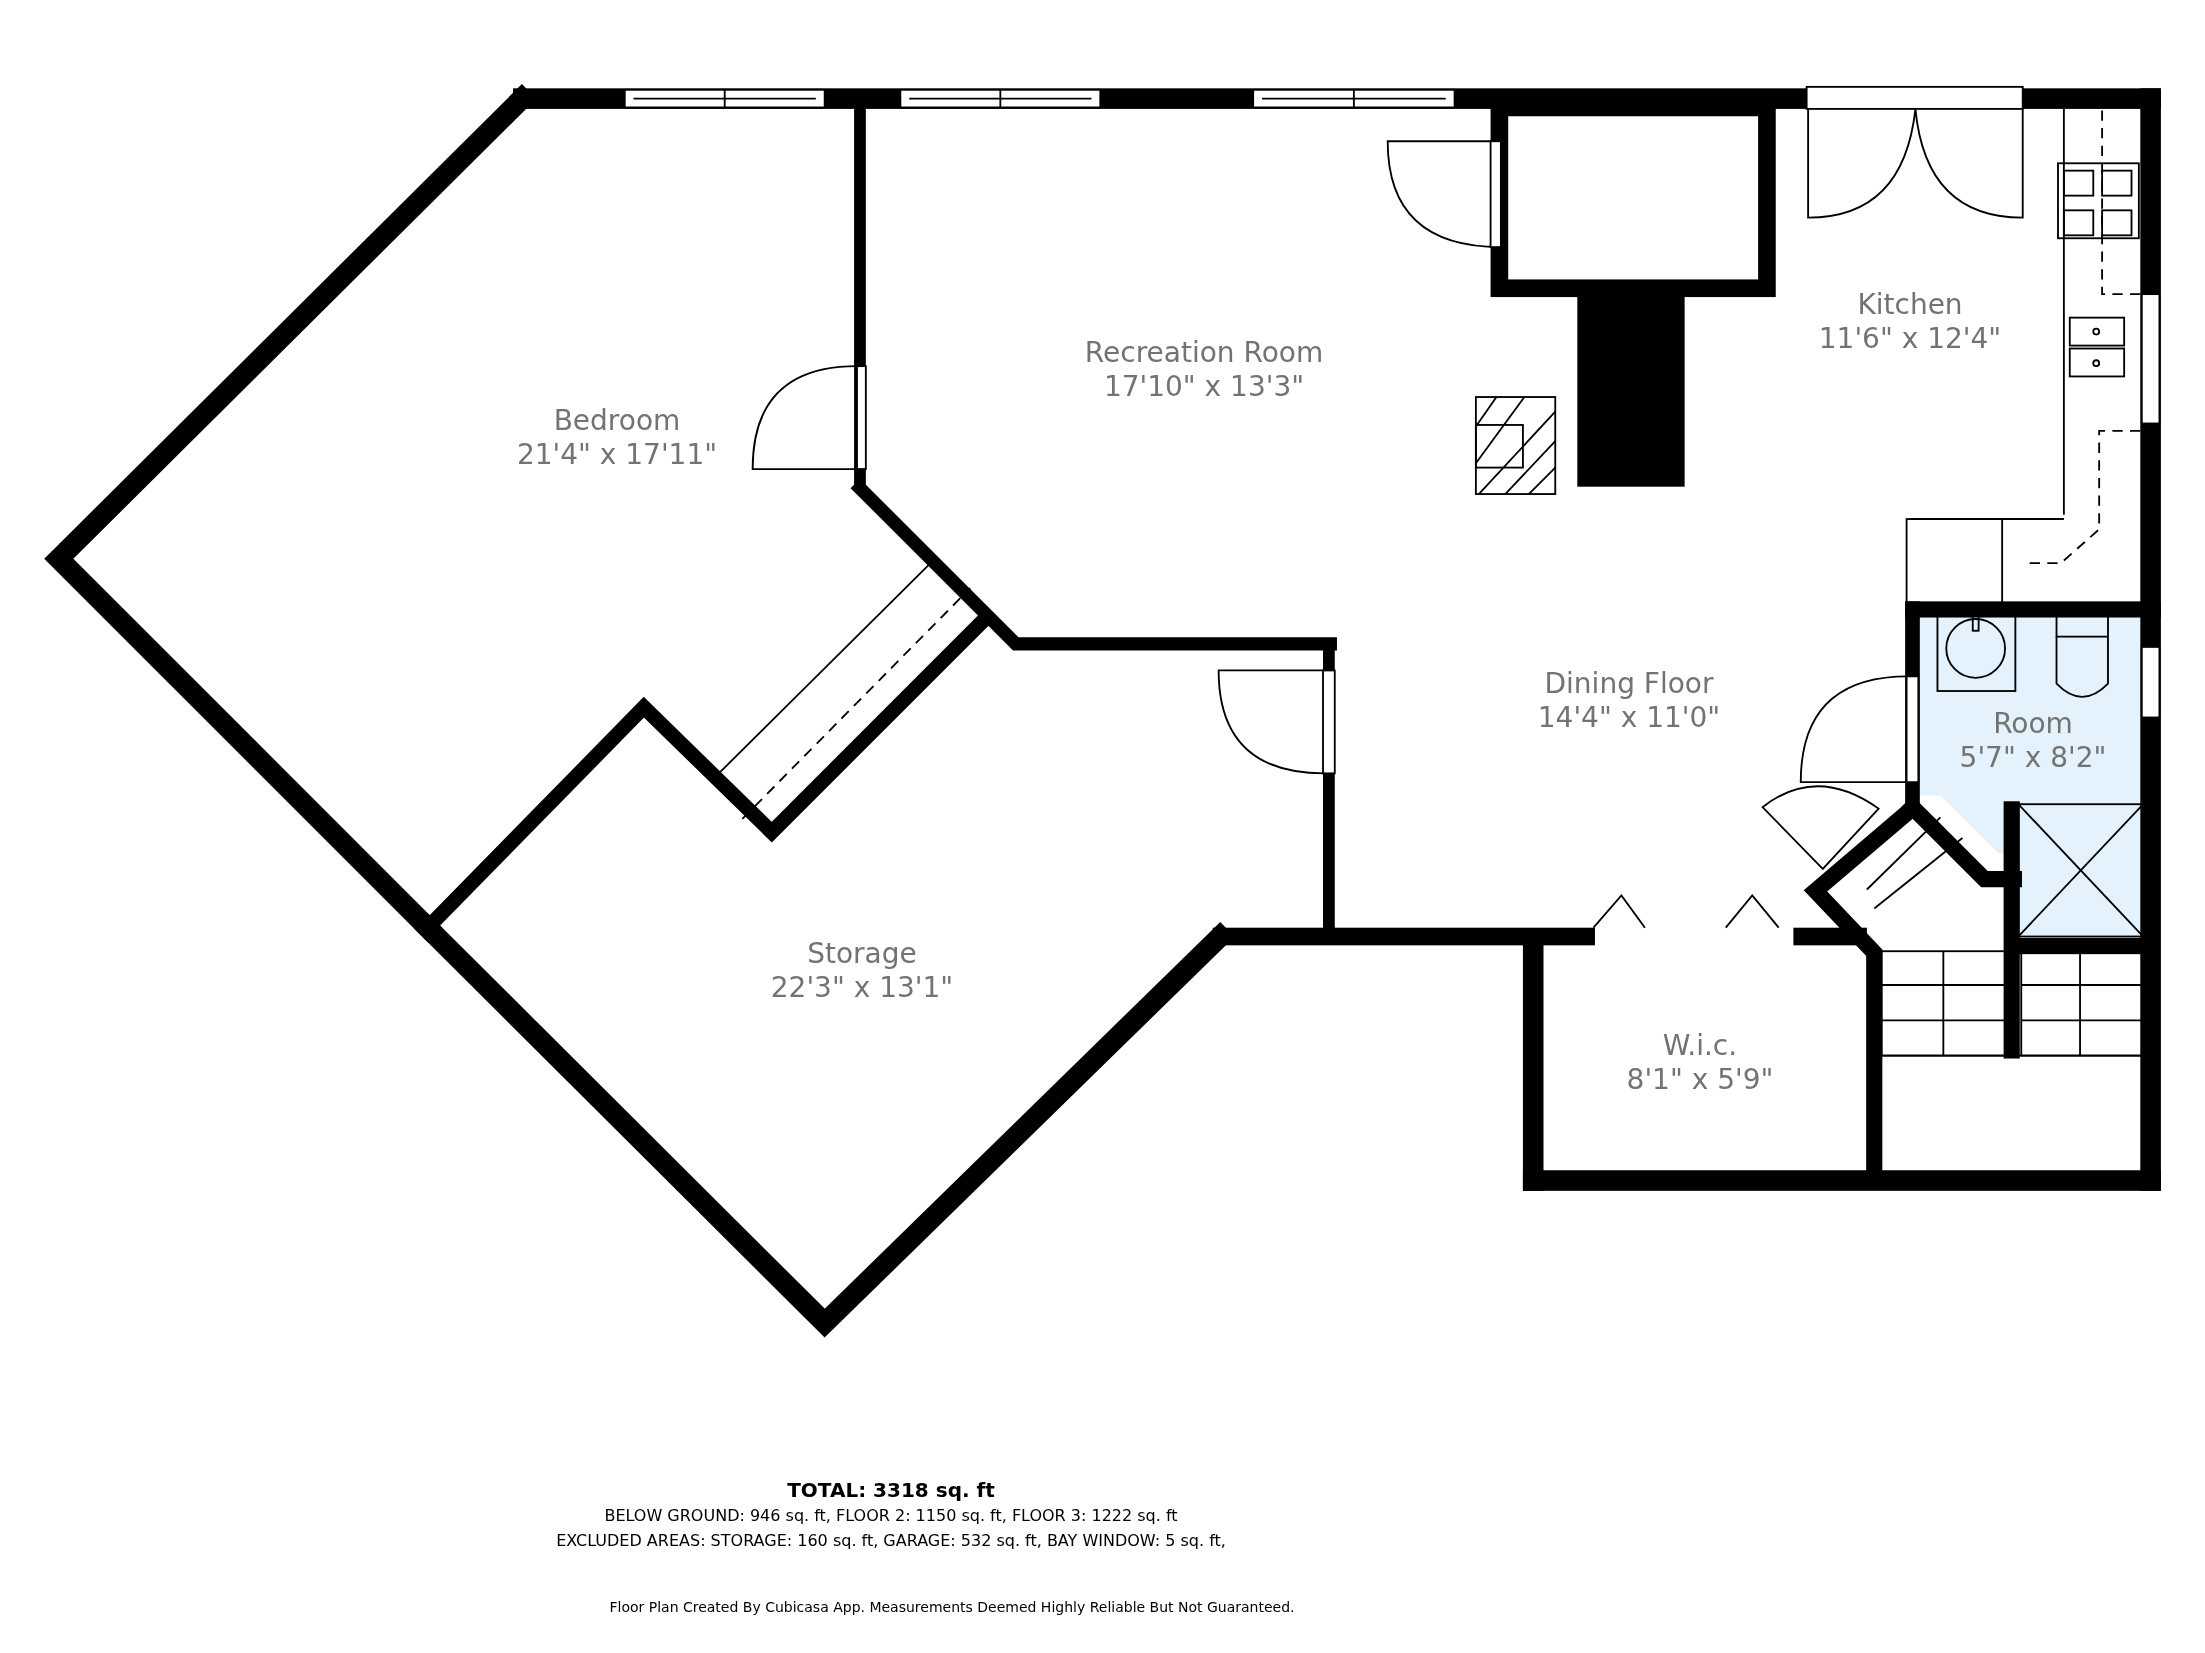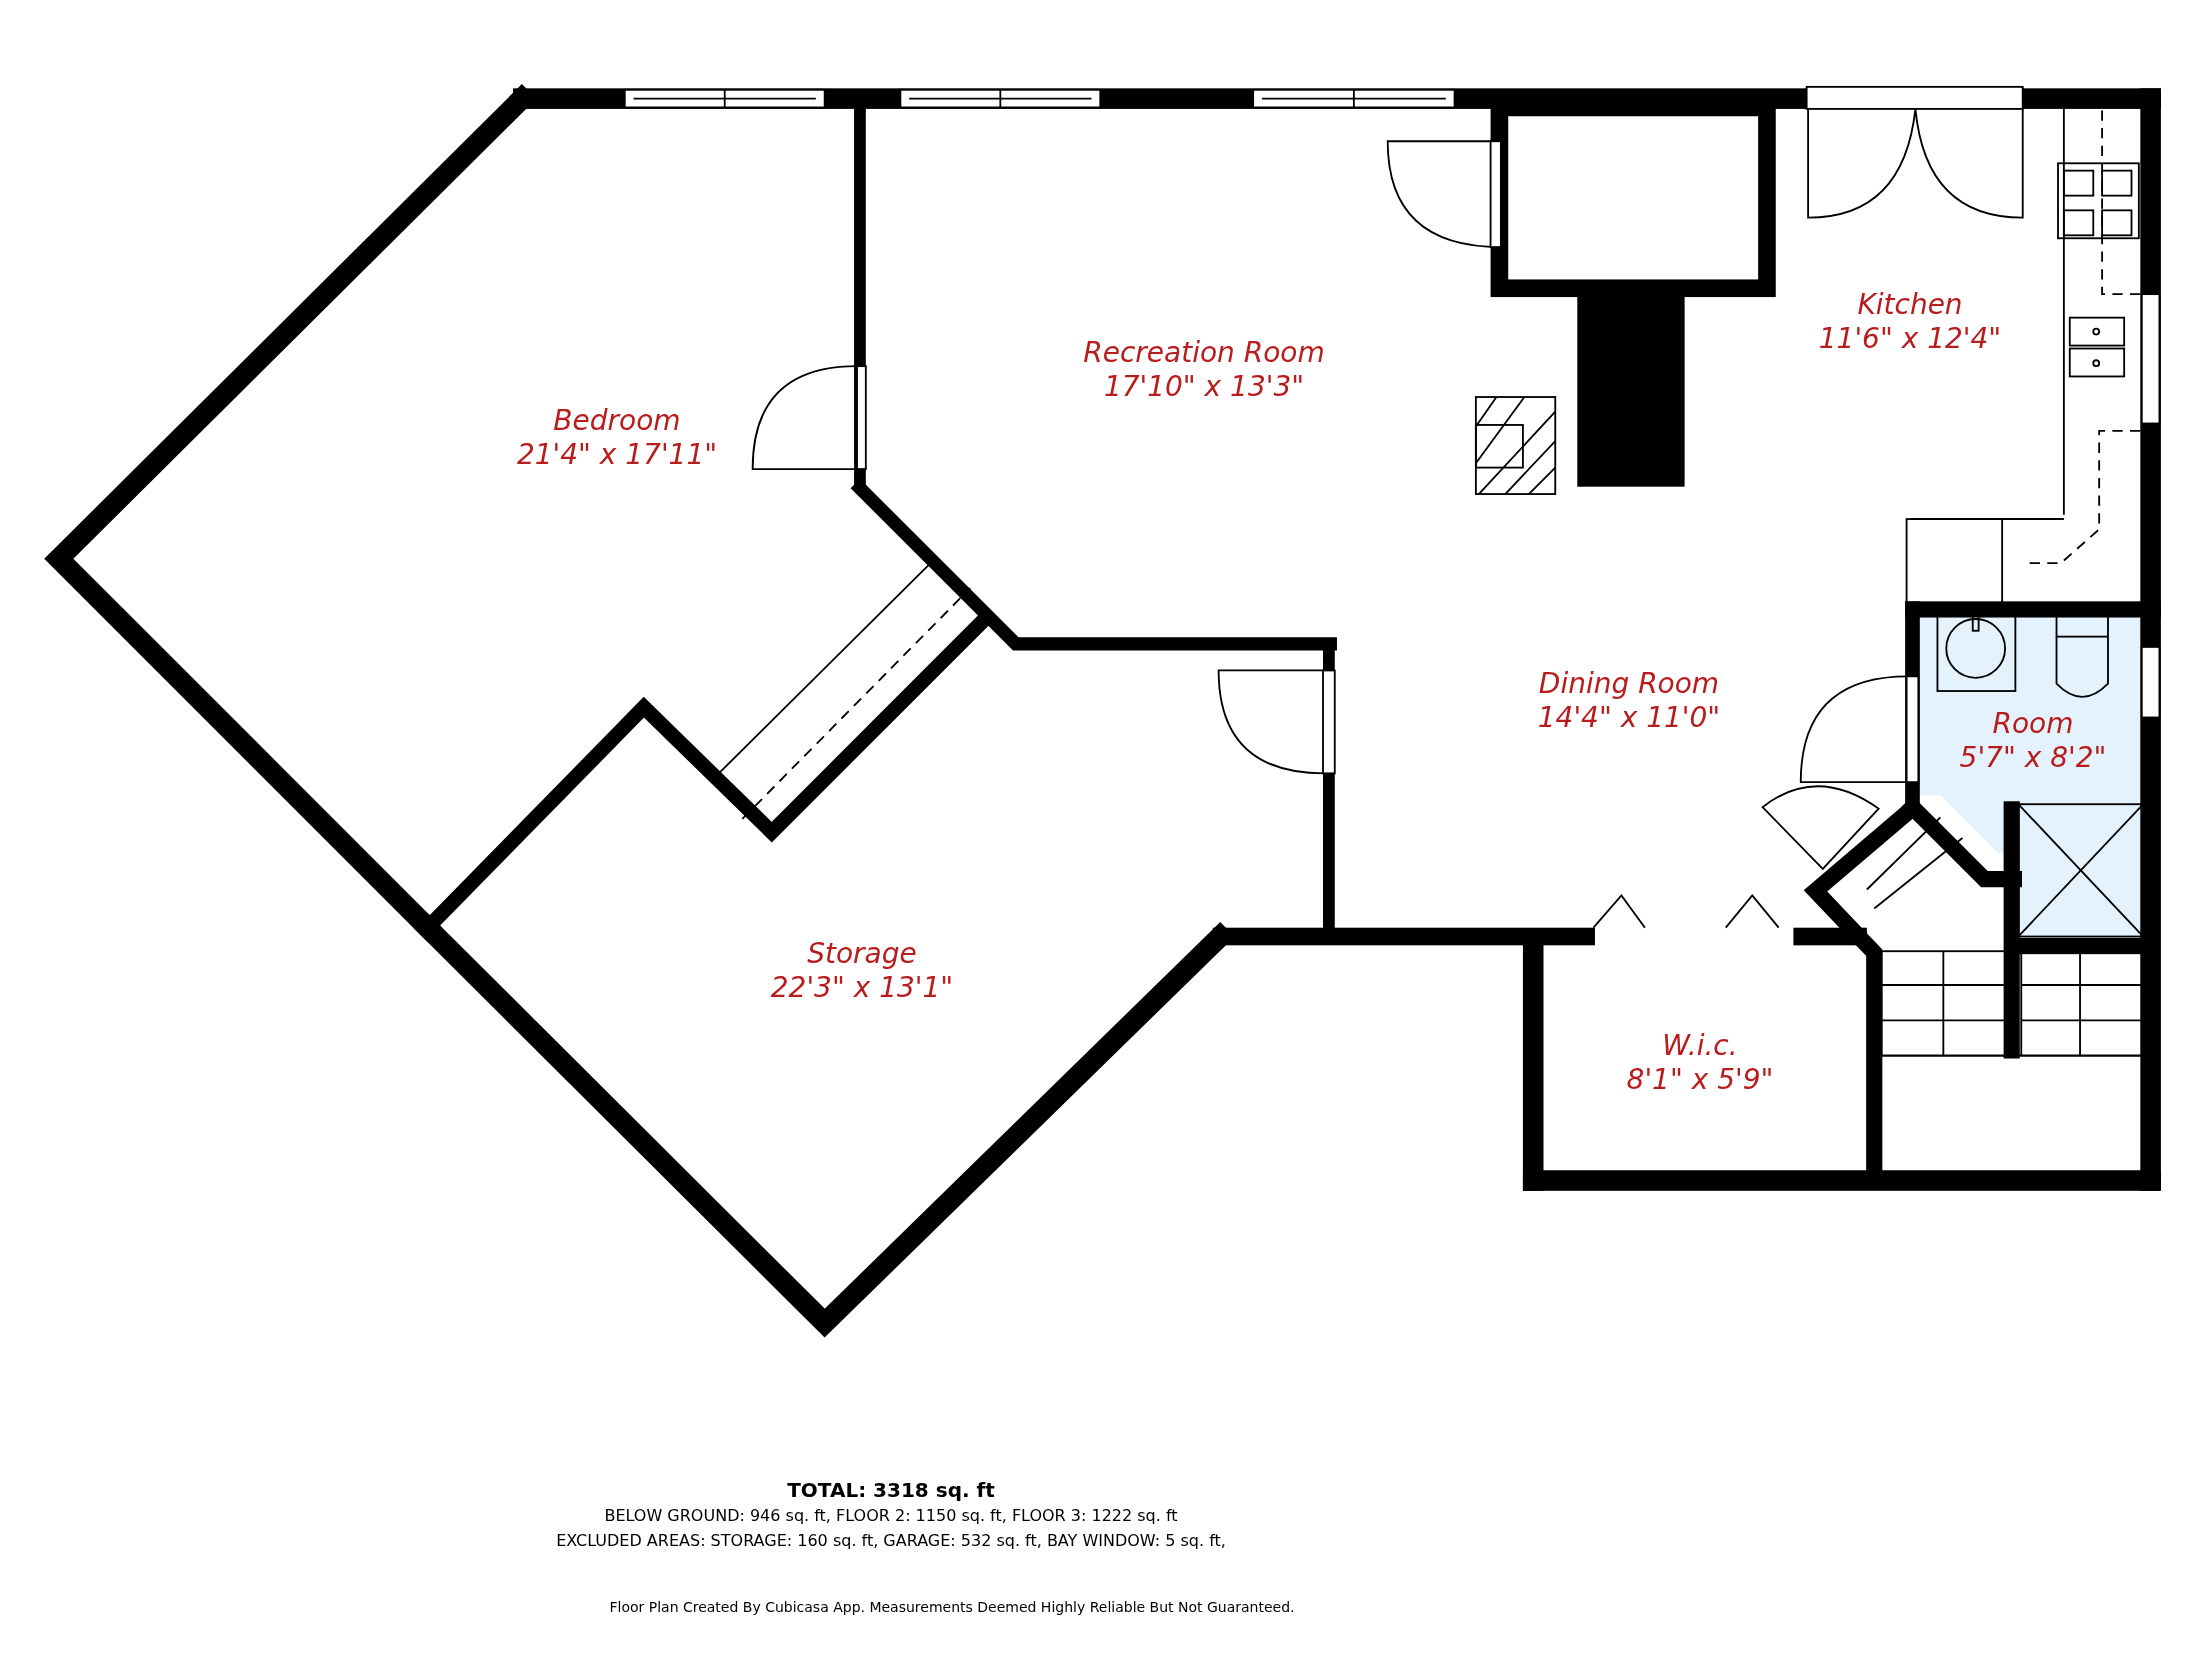--- a/index.html
+++ b/index.html
@@ -3,21 +3,21 @@
 <meta charset="utf-8">
 <style>
   html, body { margin: 0; padding: 0; background: #ffffff; }
   body { width: 2205px; height: 1654px; position: relative; overflow: hidden; font-family: "DejaVu Sans", sans-serif; }
   #plan { position: absolute; left: 0; top: 0; width: 2205px; height: 1654px; }
   .wall { fill: none; stroke: #000; stroke-linejoin: miter; stroke-linecap: square; }
   .thin { fill: none; stroke: #000; stroke-width: 2.5; }
   .thin-fill { fill: #fff; stroke: #000; stroke-width: 2.5; }
   .dash { fill: none; stroke: #000; stroke-width: 2.5; stroke-dasharray: 14 10; }
   .solid { fill: #000; }
-  .room-label { position: absolute; text-align: center; color: #b91c1c; font-family: "DejaVu Sans", sans-serif; font-size: 28px; line-height: 34px; white-space: nowrap; transform: translateX(-50%); font-style: italic; }
+  .room-label { position: absolute; text-align: center; color: #737373; font-family: "DejaVu Sans", sans-serif; font-size: 28px; line-height: 34px; white-space: nowrap; transform: translateX(-50%); }
   .room-label .name, .room-label .dims { display: block; }
   .footer { position: absolute; left: 0; width: 1782px; text-align: center; color: #000; font-family: "DejaVu Sans", sans-serif; }
   .footer .total { font-weight: bold; font-size: 20px; line-height: 25px; display: block; }
   .footer .line { font-size: 16px; line-height: 25px; display: block; }
   .credit { position: absolute; left: 0; top: 1599px; width: 1904px; text-align: center; font-size: 14px; font-family: "DejaVu Sans", sans-serif; color: #000; }
 </style>
 </head>
 <body>
 
 <svg id="plan" viewBox="0 0 3000 2250" xmlns="http://www.w3.org/2000/svg">
@@ -158,21 +158,21 @@
 </div>
 <div class="room-label" style="left:1204px; top:336px;">
   <span class="name">Recreation Room</span>
   <span class="dims">17'10" x 13'3"</span>
 </div>
 <div class="room-label" style="left:1910px; top:288px;">
   <span class="name">Kitchen</span>
   <span class="dims">11'6" x 12'4"</span>
 </div>
 <div class="room-label" style="left:1629px; top:667px;">
-  <span class="name">Dining Room</span>
+  <span class="name">Dining Floor</span>
   <span class="dims">14'4" x 11'0"</span>
 </div>
 <div class="room-label" style="left:2033px; top:707px;">
   <span class="name">Room</span>
   <span class="dims">5'7" x 8'2"</span>
 </div>
 <div class="room-label" style="left:862px; top:937px;">
   <span class="name">Storage</span>
   <span class="dims">22'3" x 13'1"</span>
 </div>

